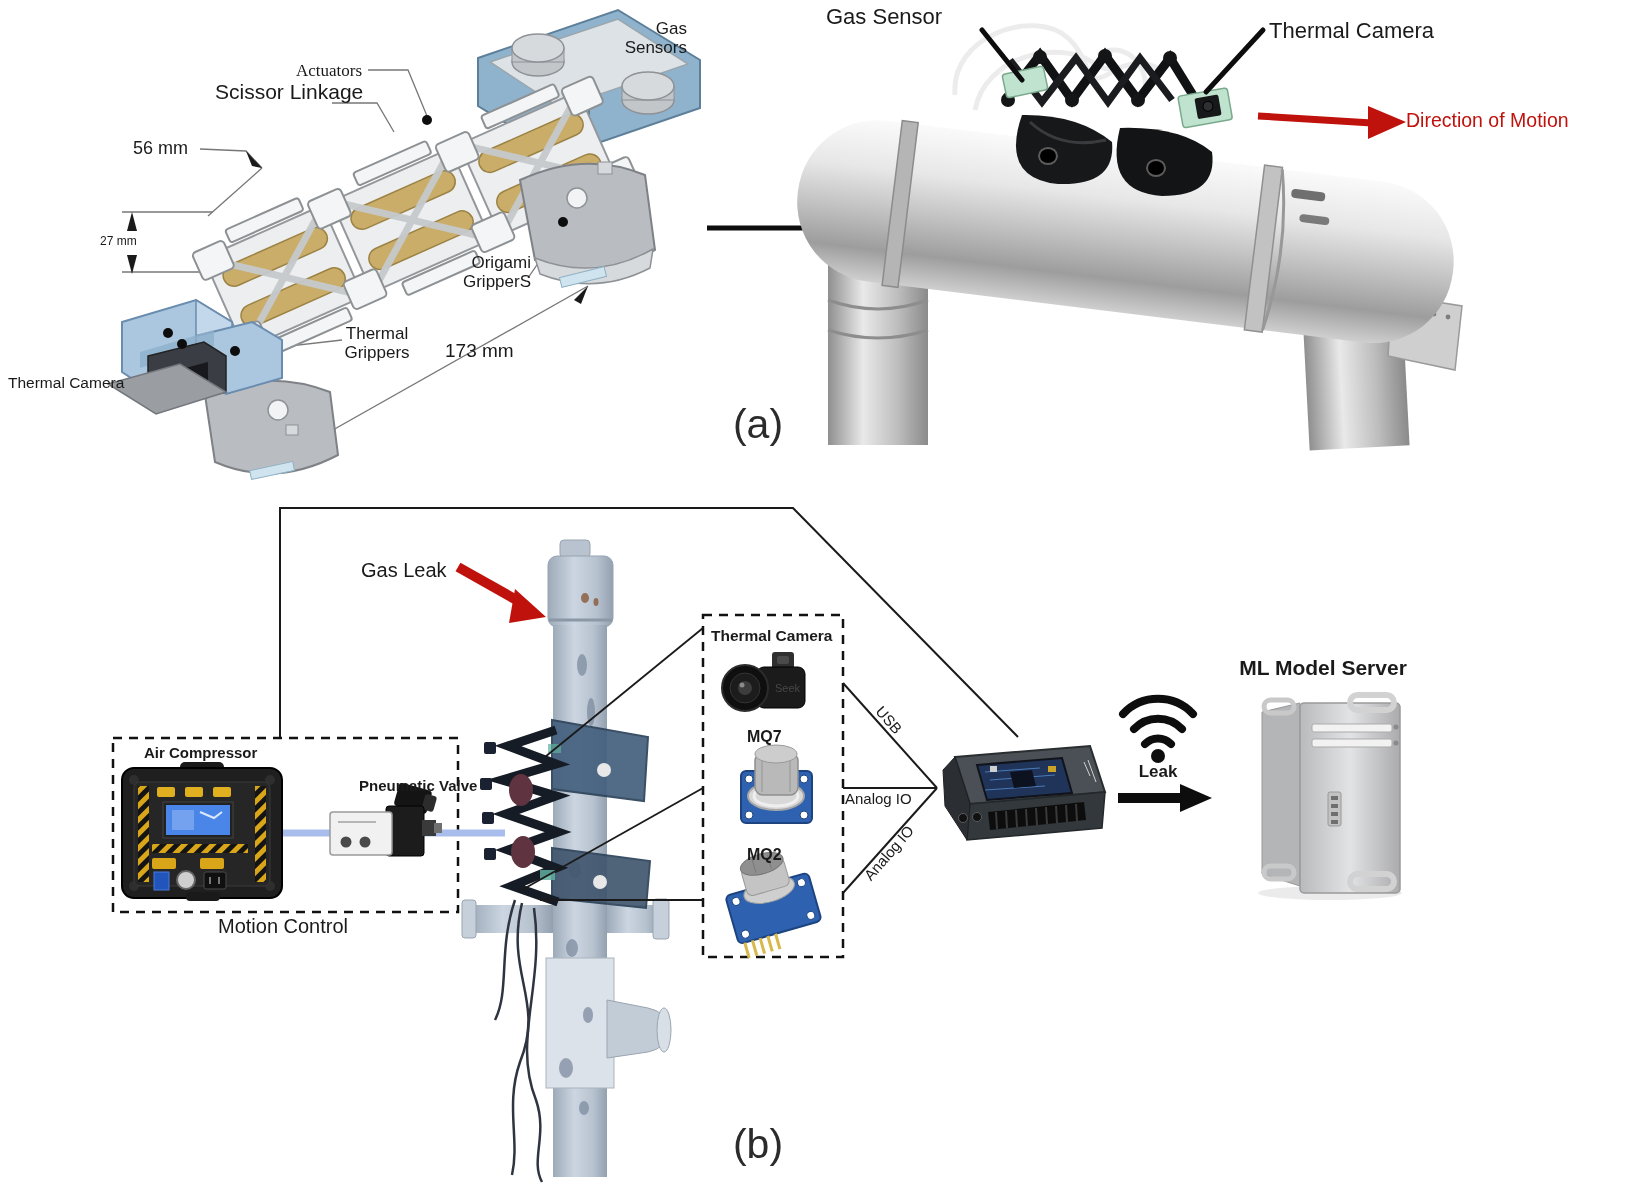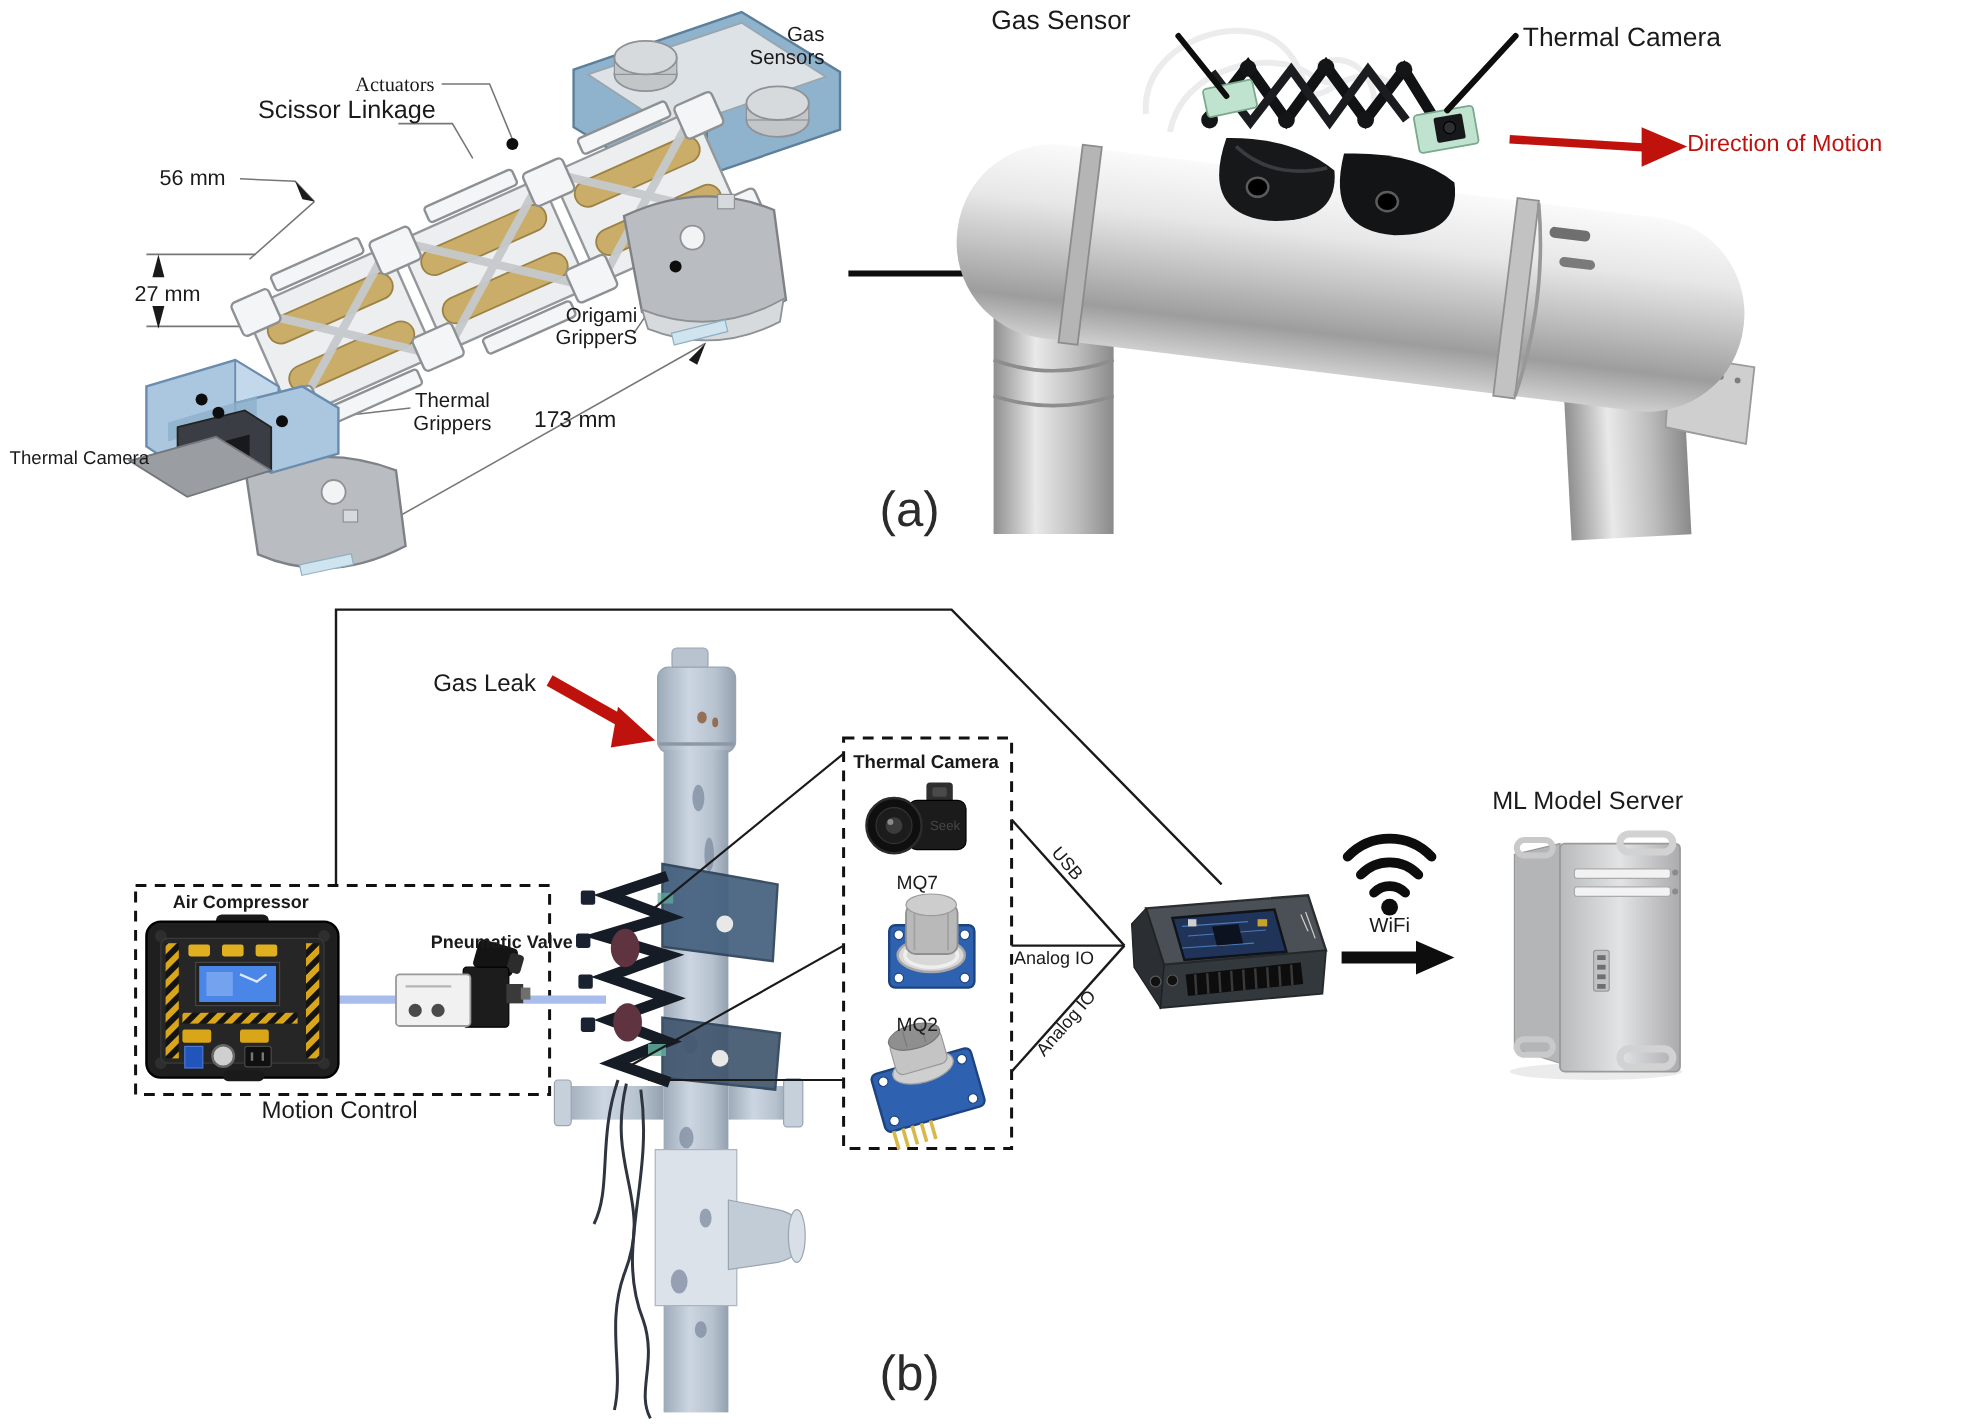--- a/index.html
+++ b/index.html
@@ -3,21 +3,21 @@
 <meta charset="utf-8">
 <style>
   html,body{margin:0;padding:0;background:#ffffff;}
   #fig{position:relative;width:1649px;height:1187px;background:#ffffff;overflow:hidden;
        font-family:"Liberation Sans","DejaVu Sans",sans-serif;color:#1a1a1a;}
   #art{position:absolute;left:0;top:0;}
   .lbl{position:absolute;white-space:nowrap;line-height:1.12;}
   .wrap{white-space:normal;text-align:right;}
   .ctr{text-align:center;}
   .sb{font-weight:600;}
-  .b{font-weight:400;}
+  .b{font-weight:700;}
   .panel-letter{font-size:41px;color:#2b2b2b;}
 </style>
 </head>
 <body>
 
 <div id="fig">
 
 <svg id="art" width="1649" height="1187" viewBox="0 0 1649 1187">
   <defs>
     <linearGradient id="metalV" x1="0" y1="0" x2="0" y2="1">
@@ -472,21 +472,21 @@
     </g>
     <rect x="1264" y="866" width="30" height="13" rx="6.5" fill="none" stroke="#c9c9c9" stroke-width="5"></rect>
     <rect x="1350" y="874" width="44" height="15" rx="7.5" fill="none" stroke="#d2d2d2" stroke-width="6"></rect>
   </g>
 </svg>
 
 <div class="lbl wrap" style="left:623px;top:19px;width:64px;font-size:17px;">Gas Sensors</div>
 <div class="lbl" style="left:296px;top:61px;font-size:17px;font-family:Liberation Serif, serif;">Actuators</div>
 <div class="lbl" style="left:215px;top:80px;font-size:21px;">Scissor Linkage</div>
 <div class="lbl" style="left:133px;top:138px;font-size:18px;">56 mm</div>
-<div class="lbl" style="left:112px;top:235px;font-size:18px;">27 mm</div>
+<div class="lbl" style="left:100px;top:235px;font-size:12px;">27 mm</div>
 <div class="lbl wrap ctr" style="left:445px;top:253px;width:86px;font-size:17px;text-align:right;">Origami GripperS</div>
 <div class="lbl wrap ctr" style="left:330px;top:324px;width:94px;font-size:17px;">Thermal Grippers</div>
 <div class="lbl" style="left:434px;top:340px;font-size:19px;margin-left:11px;">173 mm</div>
 <div class="lbl" style="left:8px;top:374px;font-size:15.5px;">Thermal Camera</div>
 
 <div class="lbl" style="left:826px;top:5px;font-size:22px;">Gas Sensor</div>
 <div class="lbl" style="left:1269px;top:19px;font-size:22px;">Thermal Camera</div>
 <div class="lbl" style="left:1406px;top:110px;font-size:19.5px;color:#c0120c;">Direction of Motion</div>
 <div class="lbl panel-letter ctr" style="left:712px;top:402px;width:92px;">(a)</div>
 
@@ -496,17 +496,17 @@
 <div class="lbl ctr" style="left:183px;top:915px;width:200px;font-size:20px;">Motion Control</div>
 
 <div class="lbl sb" style="left:711px;top:627px;font-size:15.5px;">Thermal Camera</div>
 <div class="lbl b" style="left:747px;top:728px;font-size:16px;">MQ7</div>
 <div class="lbl b" style="left:747px;top:846px;font-size:16px;">MQ2</div>
 
 <div class="lbl" style="left:873px;top:712px;font-size:15px;transform:rotate(49deg);">USB</div>
 <div class="lbl" style="left:845px;top:791px;font-size:15px;">Analog IO</div>
 <div class="lbl" style="left:856px;top:845px;font-size:15px;transform:rotate(-49deg);">Analog IO</div>
 
-<div class="lbl b ctr" style="left:1128px;top:762px;width:60px;font-size:17px;">WiFi</div>
+<div class="lbl b ctr" style="left:1128px;top:762px;width:60px;font-size:17px;">Leak</div>
 <div class="lbl b ctr" style="left:1228px;top:656px;width:190px;font-size:21px;">ML Model Server</div>
 <div class="lbl panel-letter ctr" style="left:712px;top:1122px;width:92px;">(b)</div>
 
 </div>
 
 </body></html>

